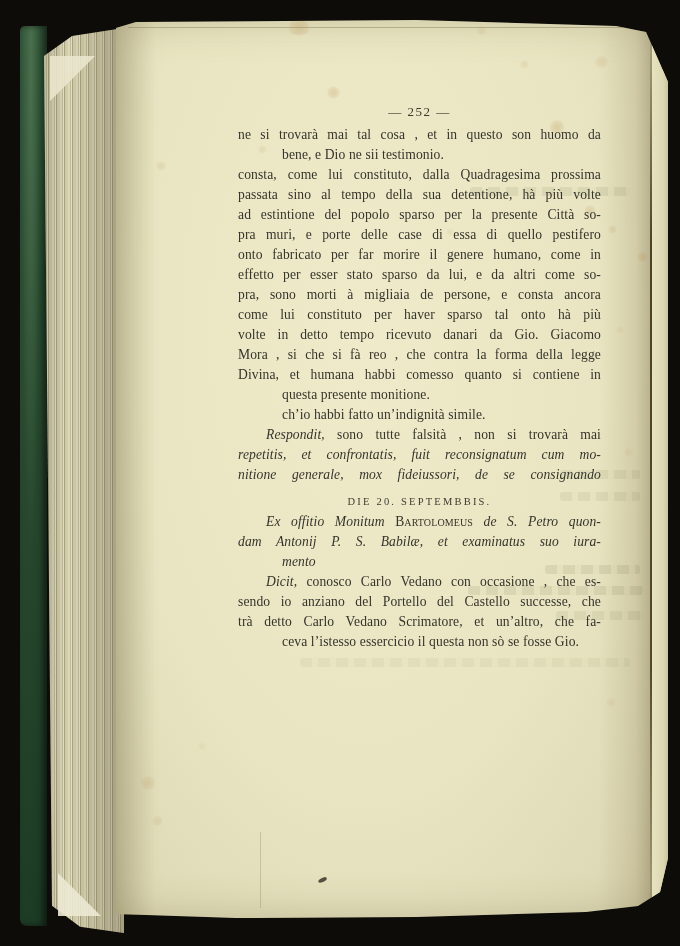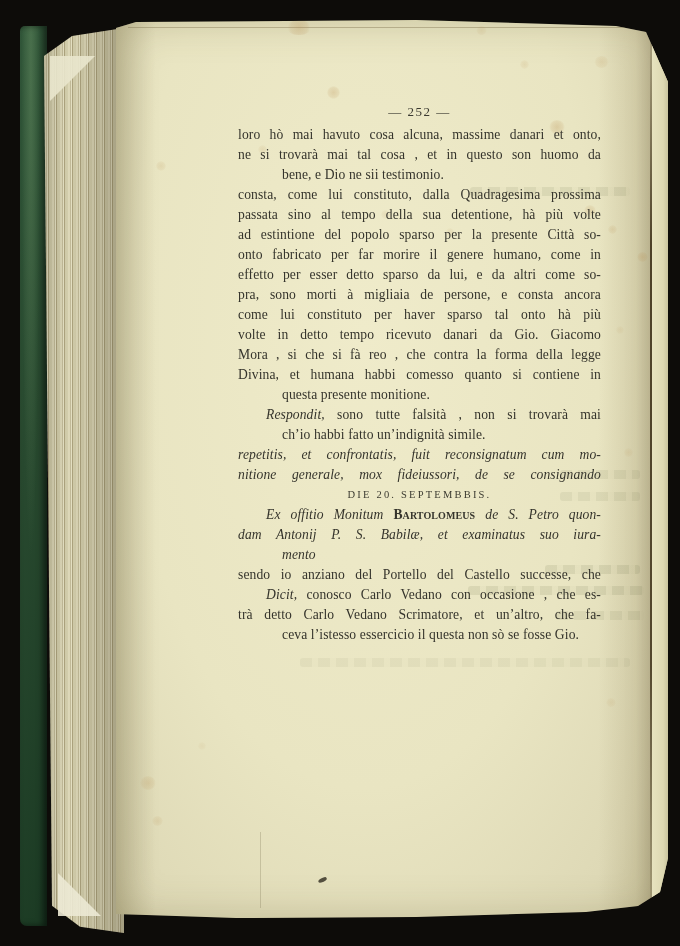--- a/index.html
+++ b/index.html
@@ -36,25 +36,25 @@
   .underpage-line{position:absolute;left:12px;top:7px;width:512px;height:1px;
         background:rgba(132,122,86,.45);}
   .wrinkle{position:absolute;left:144px;top:812px;width:1px;height:76px;background:rgba(120,110,80,.28);}
   
   .textblock{position:absolute;left:122px;top:105px;width:363px;color:#35342c;
         font-size:13.6px;line-height:20px;letter-spacing:.1px;}
   .pagenum{position:absolute;left:122px;top:84px;width:363px;text-align:center;color:#3a3930;
         font-size:13px;letter-spacing:1.5px;line-height:16px;}
   .line{height:20px;text-align:justify;text-align-last:justify;}
   .line.left{text-align:left;text-align-last:left;padding-left:44px;}
-  .line.center{text-align:center;text-align-last:center;}
+  .line.center{text-align:center;text-align-last:center;margin-top:7px;}
   .line.indent{text-indent:28px;}
   .line.heading{font-size:10.5px;letter-spacing:2.2px;line-height:20px;color:#3c3b31;}
   .seg-italic{font-style:italic;}
-  .seg-smallcaps{font-variant:small-caps;font-style:normal;font-weight:bold;}
+  .seg-smallcaps{font-variant:small-caps;font-style:normal;}
   
   .fox{position:absolute;border-radius:50%;background:radial-gradient(circle,#b98f52 0%,rgba(185,143,82,.5) 55%,rgba(185,143,82,0) 75%);}
   .ghost{position:absolute;height:9px;border-radius:3px;filter:blur(.7px);
         background:repeating-linear-gradient(90deg,rgba(104,110,72,.18) 0 12px,rgba(104,110,72,.03) 12px 18px);}
   .speck{position:absolute;width:9px;height:4px;border-radius:60% 40% 50% 50%;
         background:#3a3528;transform:rotate(-24deg);opacity:.85;}
 </style>
 </head>
 <body>
 
@@ -97,41 +97,41 @@
     <div class="ghost" style="left:444px;top:472px;width:80px;opacity:.55"></div>
     <div class="ghost" style="left:429px;top:545px;width:95px;opacity:.75"></div>
     <div class="ghost" style="left:352px;top:566px;width:176px;opacity:.75"></div>
     <div class="ghost" style="left:440px;top:591px;width:88px;opacity:.6"></div>
     <div class="ghost" style="left:184px;top:638px;width:330px;opacity:.4"></div>
 
     <div class="speck" style="left:202px;top:858px;"></div>
 
     <div class="pagenum">— 252 —</div>
     <div class="textblock">
-        <div class="line justify"><span class="seg-roman">loro hò mai havuto cosa alcuna, massime danari et onto,</span></div>
         <div class="line justify"><span class="seg-roman">ne si trovarà mai tal cosa , et in questo son huomo da</span></div>
         <div class="line left"><span class="seg-roman">bene, e Dio ne sii testimonio.</span></div>
         <div class="line justify"><span class="seg-roman">consta, come lui constituto, dalla Quadragesima prossima</span></div>
         <div class="line justify"><span class="seg-roman">passata sino al tempo della sua detentione, hà più volte</span></div>
         <div class="line justify"><span class="seg-roman">ad estintione del popolo sparso per la presente Città so-</span></div>
+        <div class="line justify"><span class="seg-roman">pra muri, e porte delle case di essa di quello pestifero</span></div>
         <div class="line justify"><span class="seg-roman">onto fabricato per far morire il genere humano, come in</span></div>
-        <div class="line justify"><span class="seg-roman">effetto per esser detto sparso da lui, e da altri come so-</span></div>
+        <div class="line justify"><span class="seg-roman">effetto per esser stato sparso da lui, e da altri come so-</span></div>
         <div class="line justify"><span class="seg-roman">pra, sono morti à migliaia de persone, e consta ancora</span></div>
         <div class="line justify"><span class="seg-roman">come lui constituto per haver sparso tal onto hà più</span></div>
         <div class="line justify"><span class="seg-roman">volte in detto tempo ricevuto danari da Gio. Giacomo</span></div>
         <div class="line justify"><span class="seg-roman">Mora , si che si fà reo , che contra la forma della legge</span></div>
         <div class="line justify"><span class="seg-roman">Divina, et humana habbi comesso quanto si contiene in</span></div>
         <div class="line left"><span class="seg-roman">questa presente monitione.</span></div>
+        <div class="line left"><span class="seg-roman">ch’io habbi fatto un’indignità simile.</span></div>
         <div class="line justify indent"><span class="seg-italic">Respondit,</span><span class="seg-roman"> sono tutte falsità , non si trovarà mai</span></div>
-        <div class="line left"><span class="seg-roman">ch’io habbi fatto un’indignità simile.</span></div>
         <div class="line justify"><span class="seg-italic">repetitis, et confrontatis, fuit reconsignatum cum mo-</span></div>
         <div class="line justify"><span class="seg-italic">nitione generale, mox fideiussori, de se consignando</span></div>
         <div class="line center heading"><span class="seg-roman">DIE 20. SEPTEMBBIS.</span></div>
         <div class="line justify indent"><span class="seg-italic">Ex offitio Monitum </span><span class="seg-smallcaps">Bartolomeus</span><span class="seg-italic"> de S. Petro quon-</span></div>
         <div class="line justify"><span class="seg-italic">dam Antonij P. S. Babilæ, et examinatus suo iura-</span></div>
         <div class="line left"><span class="seg-italic">mento</span></div>
+        <div class="line justify indent"><span class="seg-italic">Dicit,</span><span class="seg-roman"> conosco Carlo Vedano con occasione , che es-</span></div>
         <div class="line justify"><span class="seg-roman">sendo io anziano del Portello del Castello successe, che</span></div>
-        <div class="line justify indent"><span class="seg-italic">Dicit,</span><span class="seg-roman"> conosco Carlo Vedano con occasione , che es-</span></div>
         <div class="line justify"><span class="seg-roman">trà detto Carlo Vedano Scrimatore, et un’altro, che fa-</span></div>
         <div class="line left"><span class="seg-roman">ceva l’istesso essercicio il questa non sò se fosse Gio.</span></div>
       </div>
   </div>
 </div>
 
 </body></html>

